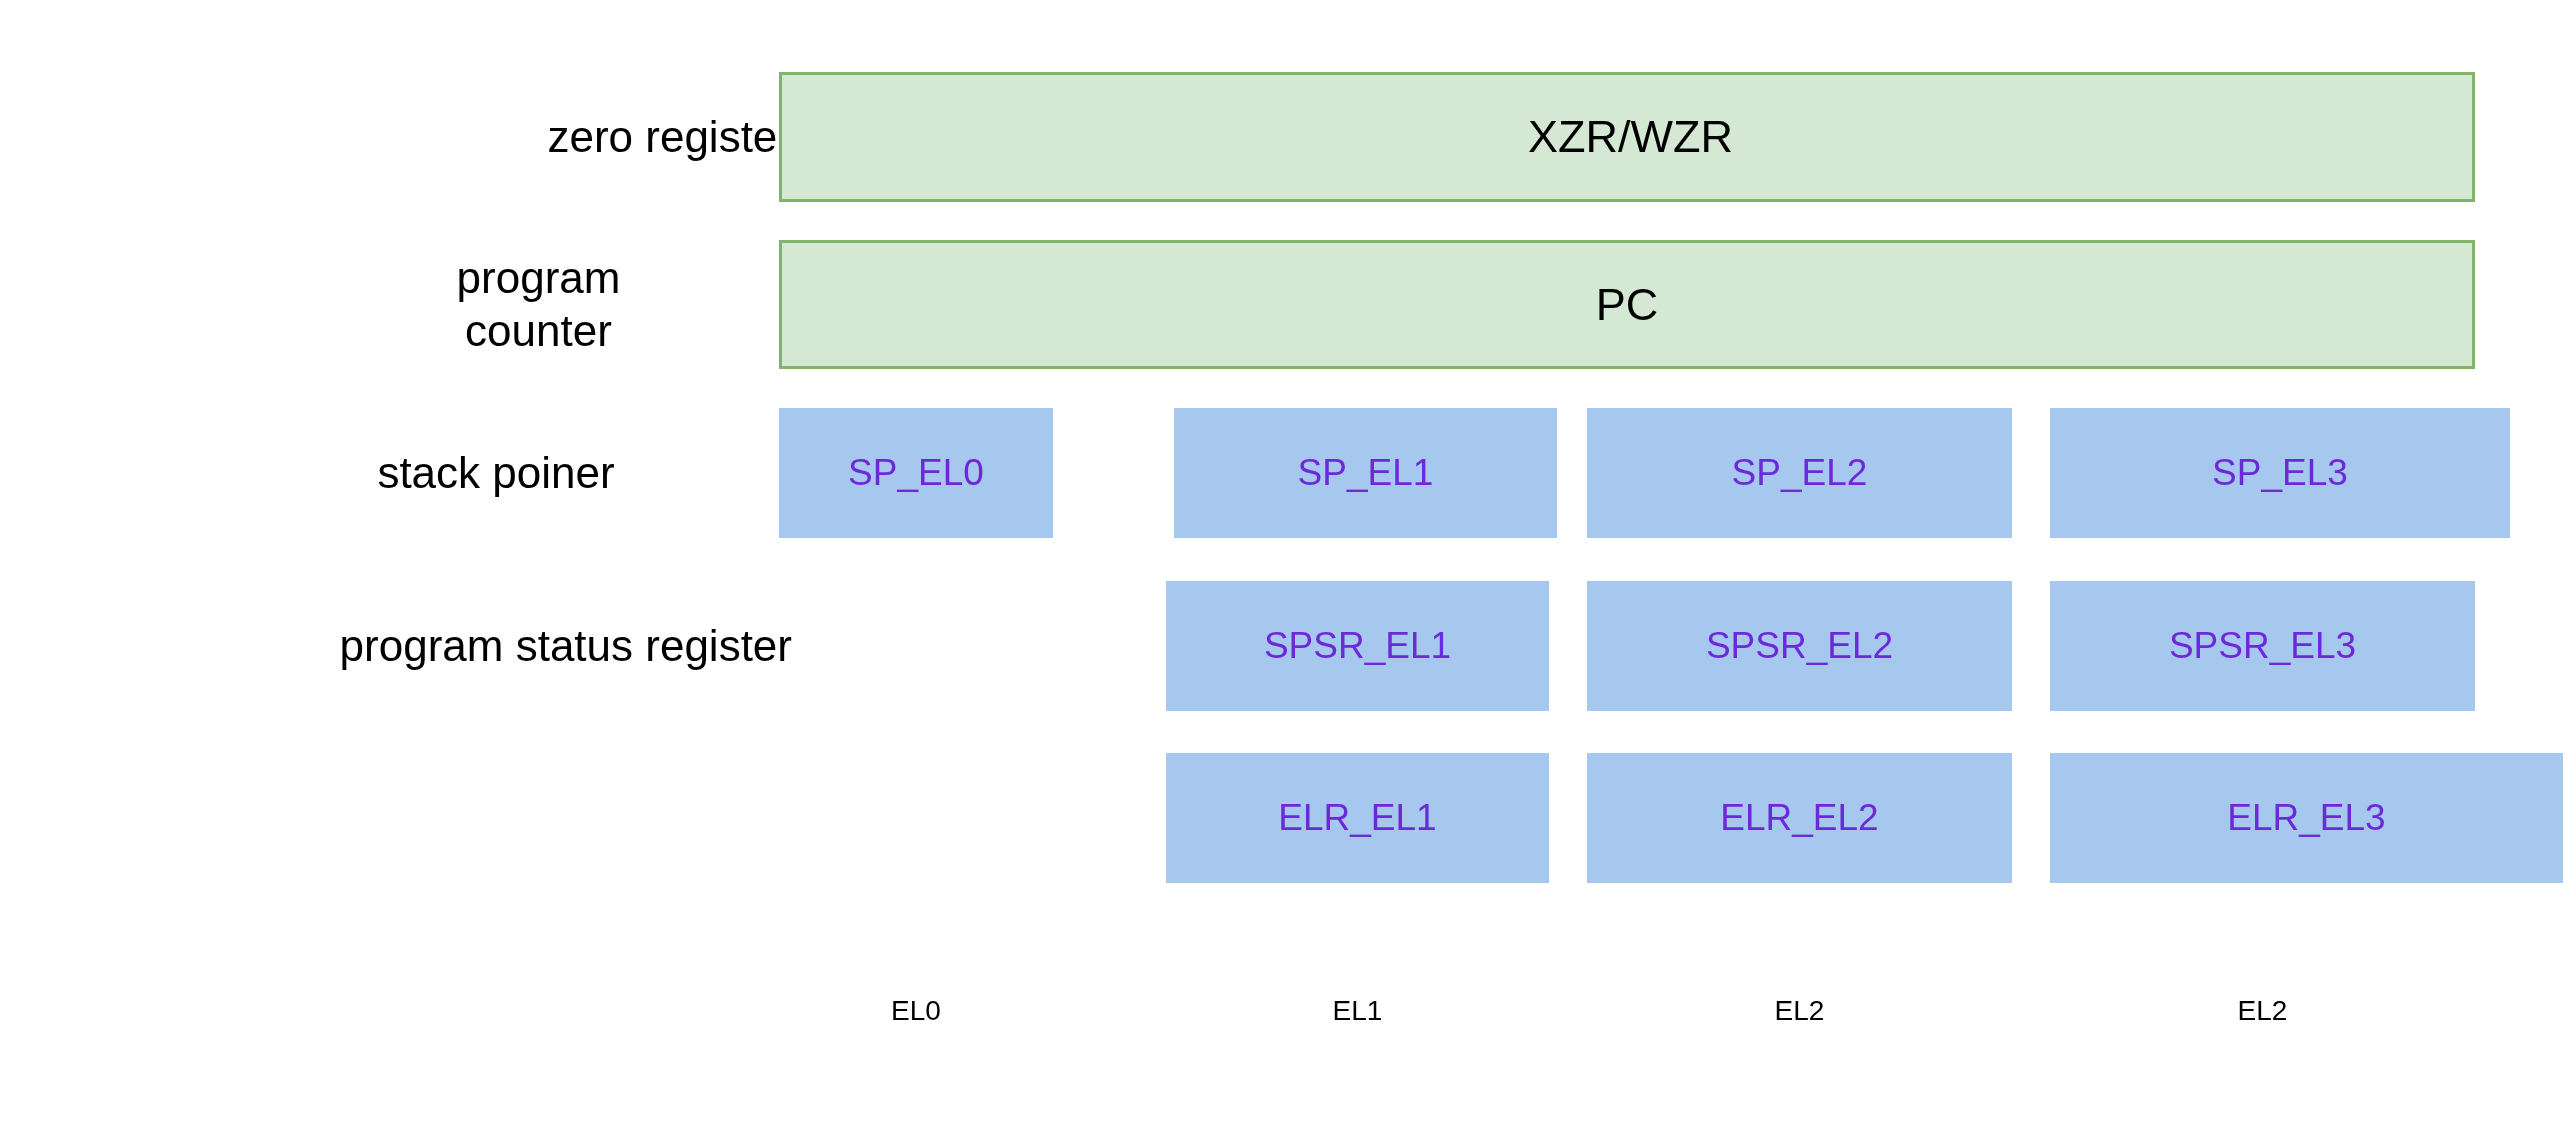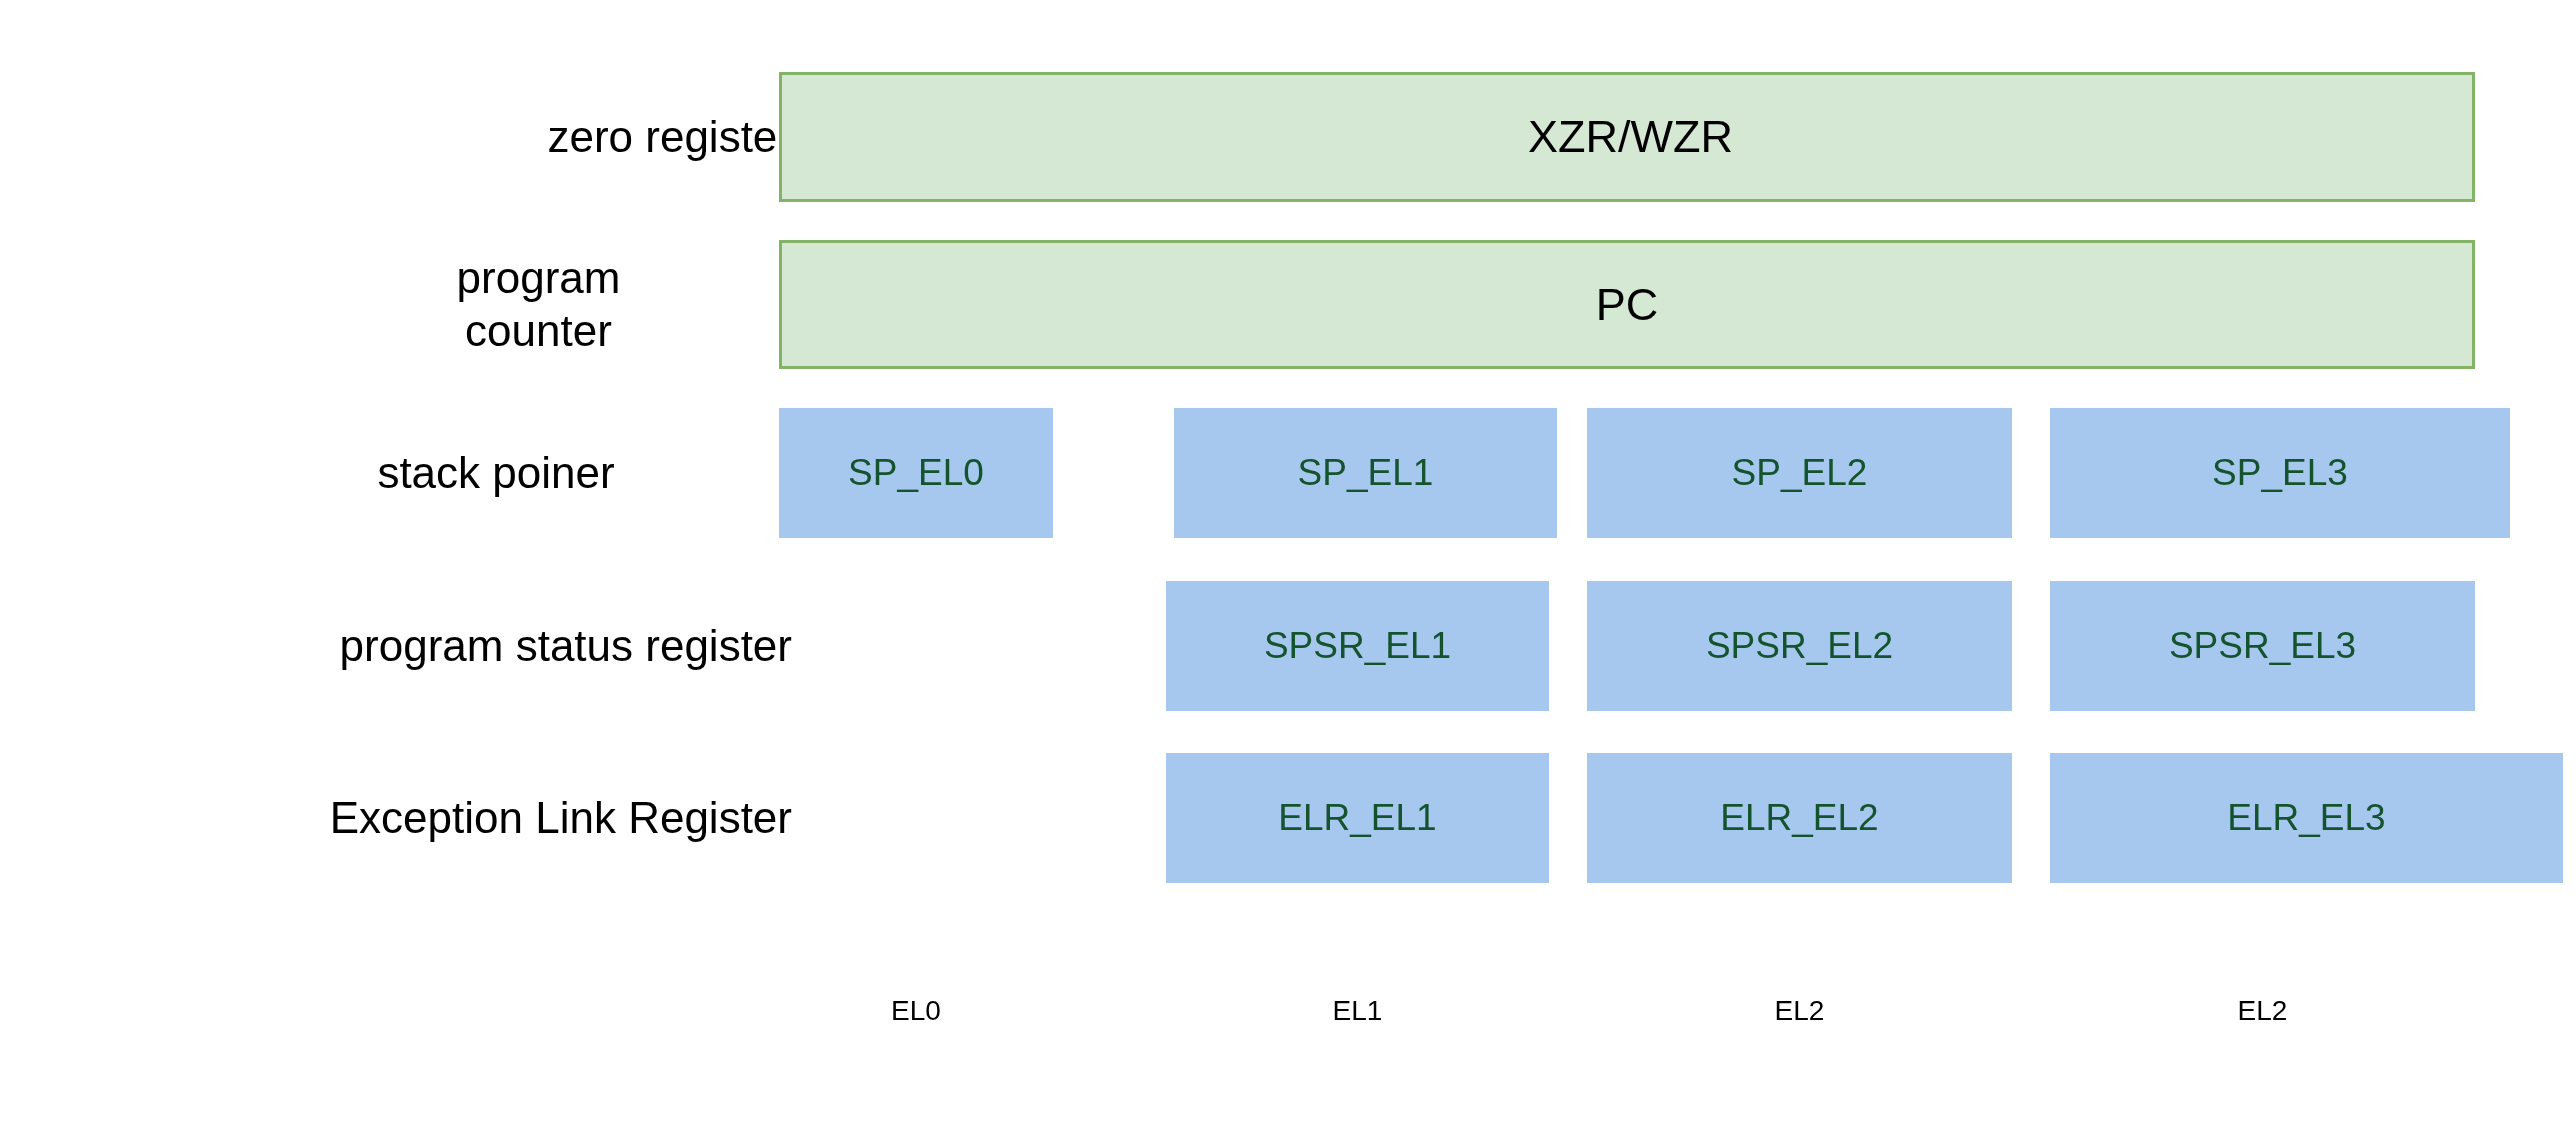--- a/index.html
+++ b/index.html
@@ -31,21 +31,21 @@
   .green-box {
     background: #d5e8d4;
     border: 3.4px solid #82b366;
     font-size: 45px;
     color: #000000;
   }
   .blue-box {
     background: #a7c8ee;
     border: 0;
     font-size: 37px;
-    color: #14532d;
+    color: #6d28d9;
   }
   .row-label {
     position: absolute;
     box-sizing: border-box;
     display: flex;
     align-items: center;
     justify-content: flex-end;
     text-align: right;
     font-size: 44px;
     color: #000000;
@@ -77,21 +77,20 @@
 
   <div class="row-label" style="left:51px; top:72px; width:741px; height:130px;">zero register</div>
 
   <div class="row-label center-label" style="left:269px; top:240px; width:539px; height:129px;">program
 counter</div>
 
   <div class="row-label" style="left:51px; top:581px; width:741px; height:130px;">program status register</div>
 
   <div class="row-label center-label" style="left:210px; top:408px; width:572px; height:130px;">stack poiner</div>
 
-  <div class="row-label" style="left:51px; top:753px; width:741px; height:130px;">Exception Link Register</div>
 
   <div class="box green-box" style="left:779px; top:72px; width:1696px; height:130px;padding-left:7px;">XZR/WZR</div>
 
   <div class="box green-box" style="left:779px; top:240px; width:1696px; height:129px;">PC</div>
 
   <div class="box blue-box" style="left:779px; top:408px; width:274px; height:130px;">SP_EL0</div>
   <div class="box blue-box" style="left:1166px; top:408px; width:383px; height:130px;margin-left:8px;">SP_EL1</div>
   <div class="box blue-box" style="left:1587px; top:408px; width:425px; height:130px;">SP_EL2</div>
   <div class="box blue-box" style="left:2050px; top:408px; width:460px; height:130px;">SP_EL3</div>
 

